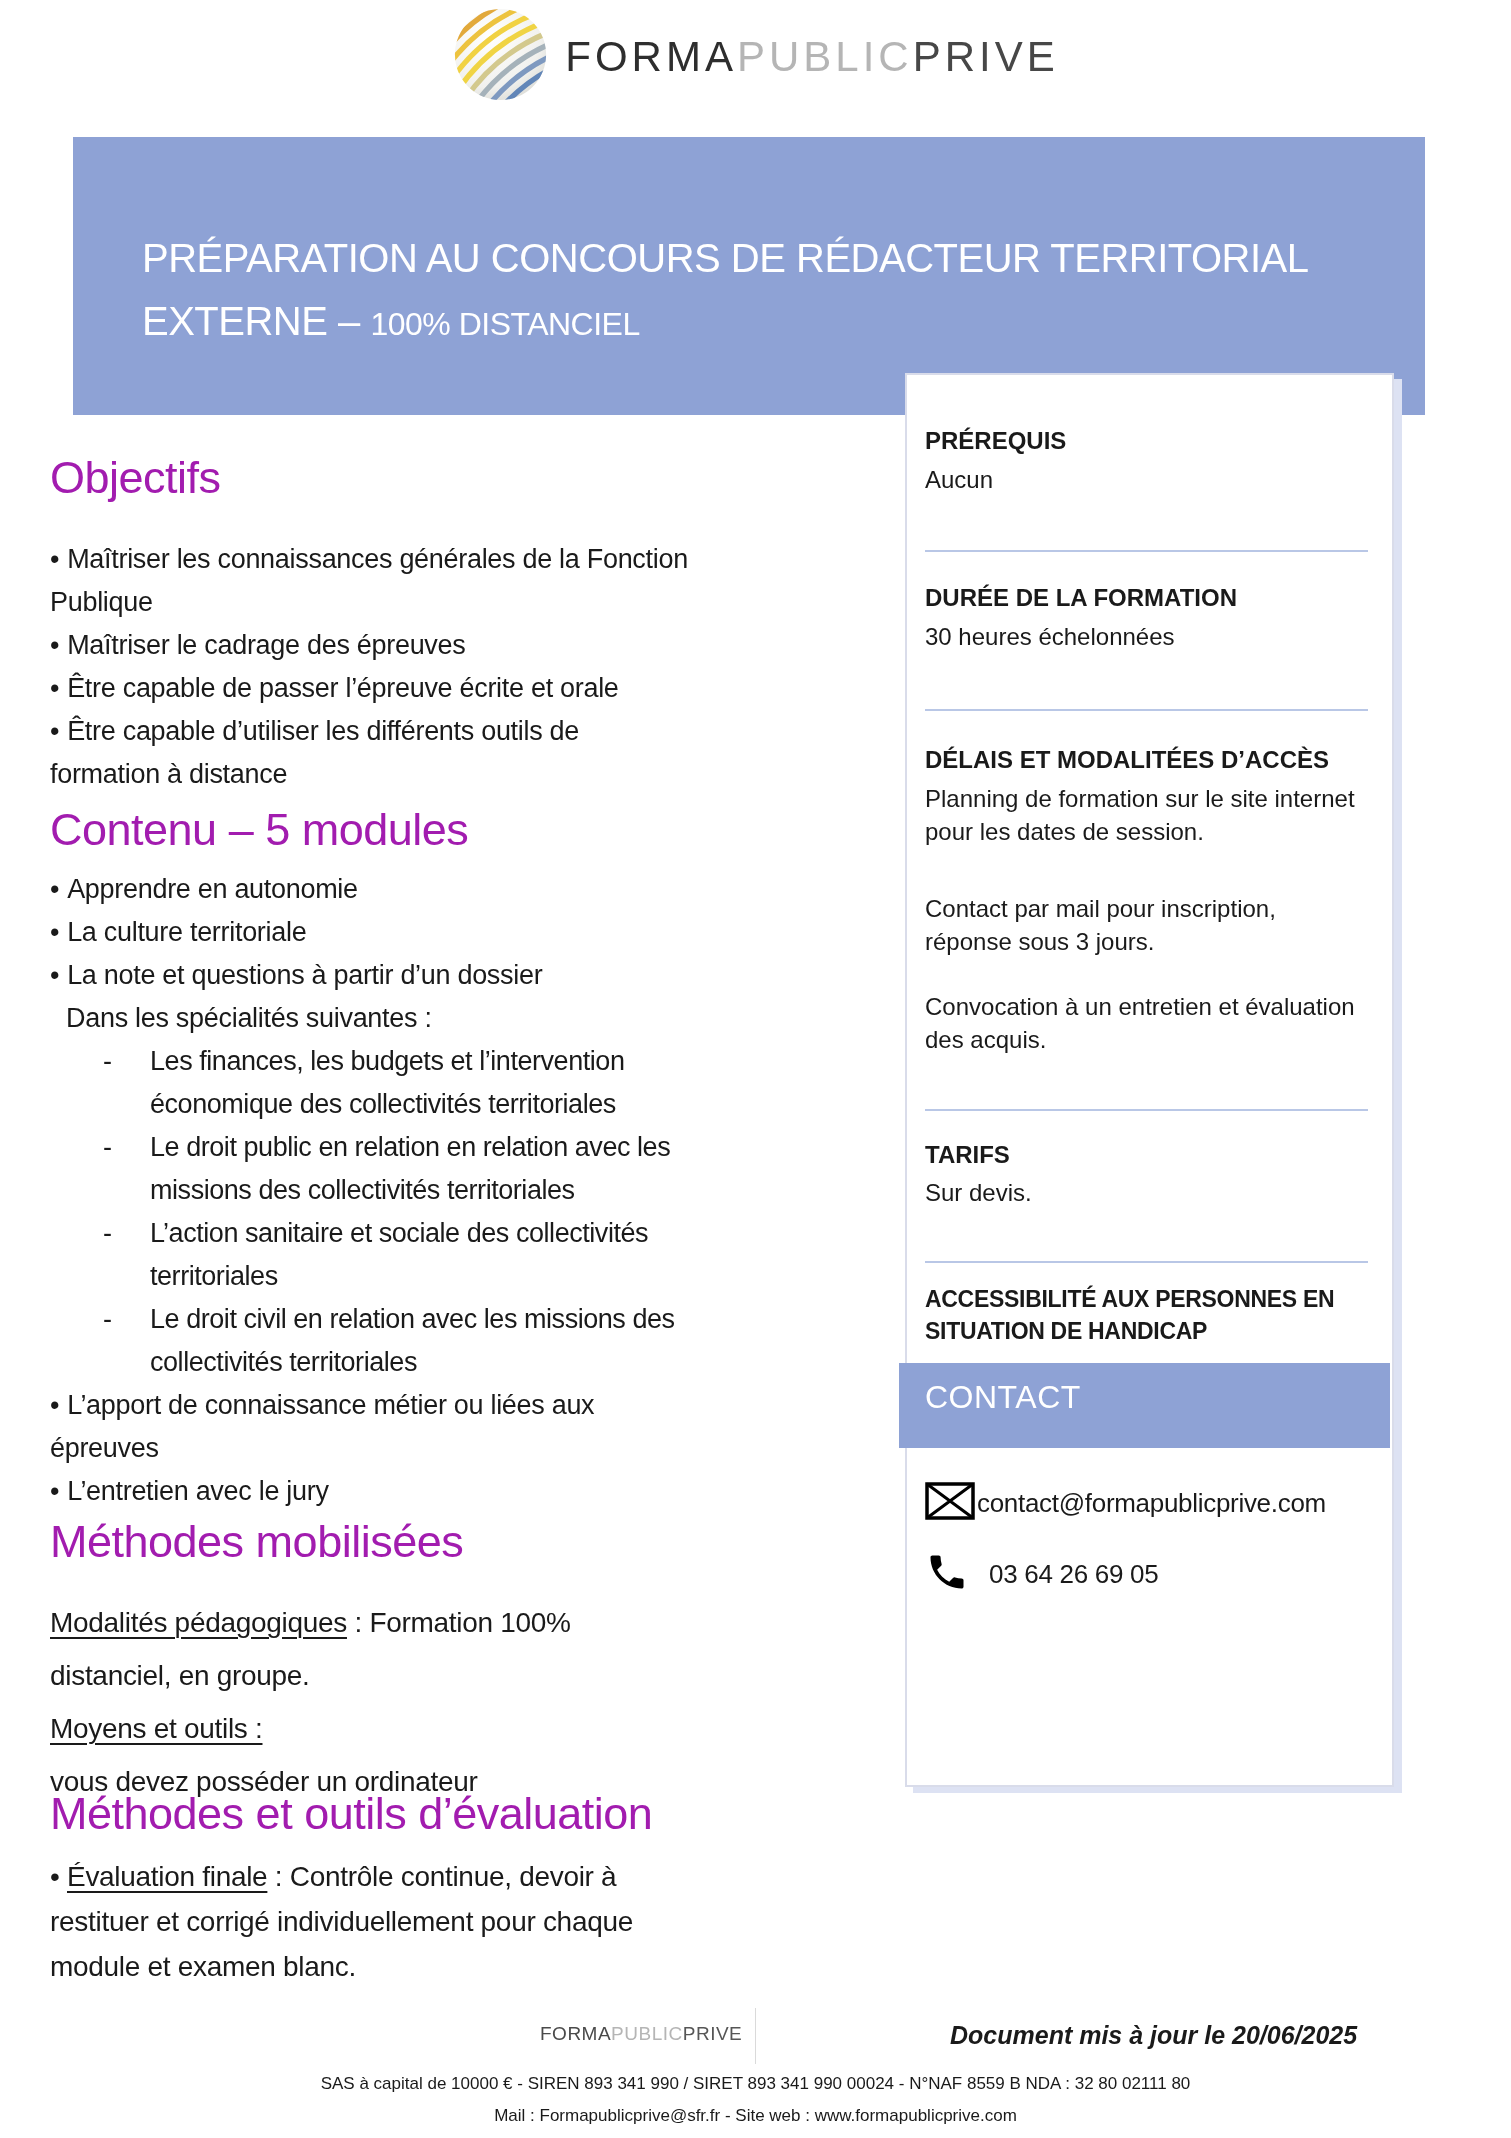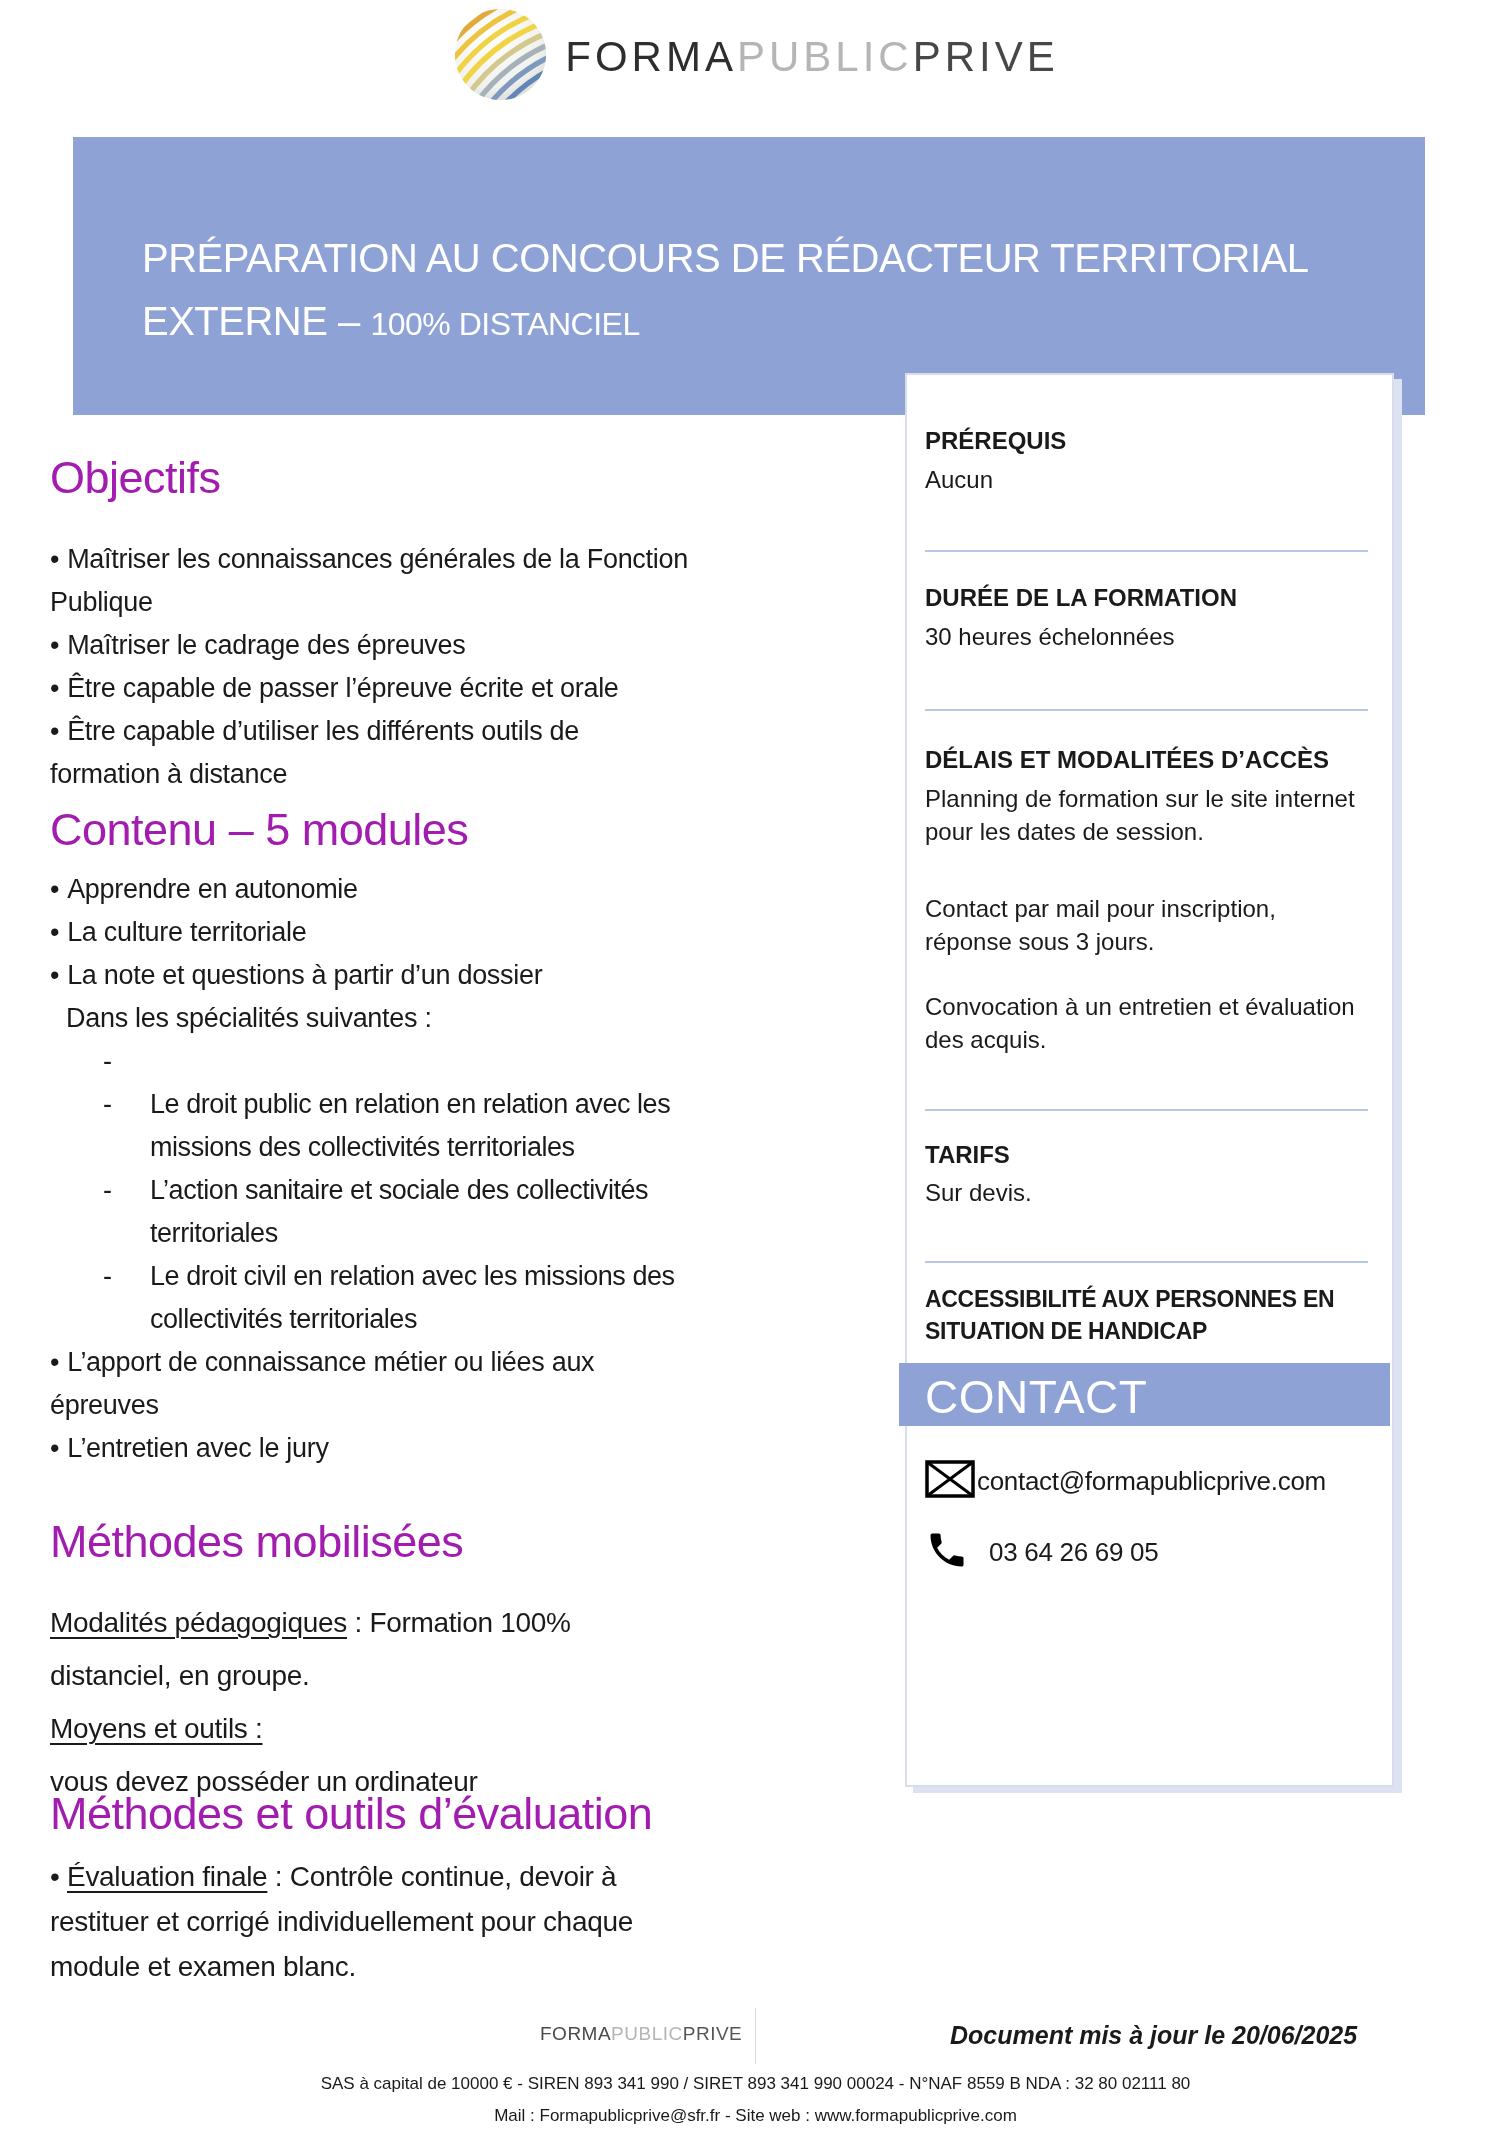--- a/index.html
+++ b/index.html
@@ -43,22 +43,22 @@
   .sb-title{font-weight:bold;font-size:24px;line-height:32px;margin:0;}
   .sb-title.small{font-size:23px;letter-spacing:-0.3px;}
   .sb-body{font-size:24px;line-height:33px;margin:0;}
   .mt6{margin-top:6px;} .mt5{margin-top:5px;} .mt14{margin-top:14px;}
   .p2g{margin-top:44px;} .p3g{margin-top:32px;}
   .sb-div{border:none;border-top:2px solid #b9c7e6;margin:0;}
   #div1{margin-top:54px;margin-bottom:30px;}
   #div2{margin-top:56px;margin-bottom:33px;}
   #div3{margin-top:53px;margin-bottom:28px;}
   #div4{margin-top:52px;margin-bottom:20px;}
-  .contact-band{margin:16px 0 0 -26px;width:calc(100% + 48px);height:63px;line-height:69px;
-                background:#8ea2d5;color:#ffffff;font-size:46px;letter-spacing:0.5px;
+  .contact-band{margin:16px 0 0 -26px;width:calc(100% + 48px);height:85px;line-height:69px;
+                background:#8ea2d5;color:#ffffff;font-size:32px;letter-spacing:0.5px;
                 padding-left:26px;box-sizing:border-box;}
   .crow{display:flex;align-items:center;}
   .crow.email{margin-top:34px;}
   .crow.phone{margin-top:26px;}
   .crow .ctext{font-size:26px;letter-spacing:-0.3px;}
   .crow.email .ctext{margin-left:2px;}
   .crow.phone .ctext{margin-left:20px;}
 
   
   .footer-brand{position:absolute;top:2023px;left:540px;font-size:19px;letter-spacing:0.5px;white-space:nowrap;}
@@ -119,20 +119,21 @@
 
   <div class="lsec" id="sec-contenu">
     <h2 class="sec-heading">Contenu – 5 modules</h2>
     <div class="ul">
       <div class="li"><span class="marker">•</span><span>Apprendre en autonomie</span></div>
       <div class="li"><span class="marker">•</span><span>La culture territoriale</span></div>
       <div class="li"><span class="marker">•</span><span>La note et questions à partir d’un dossier</span></div>
       <div class="intro">Dans les spécialités suivantes :</div>
       <div class="spec">
           <span class="dash">-</span>
+          <span class="spec-text">Les finances, les budgets et l’intervention économique des collectivités territoriales</span>
         </div>
       <div class="spec">
           <span class="dash">-</span>
           <span class="spec-text">Le droit public en relation en relation avec les missions des collectivités territoriales</span>
         </div>
       <div class="spec">
           <span class="dash">-</span>
           <span class="spec-text">L’action sanitaire et sociale des collectivités territoriales</span>
         </div>
       <div class="spec">

